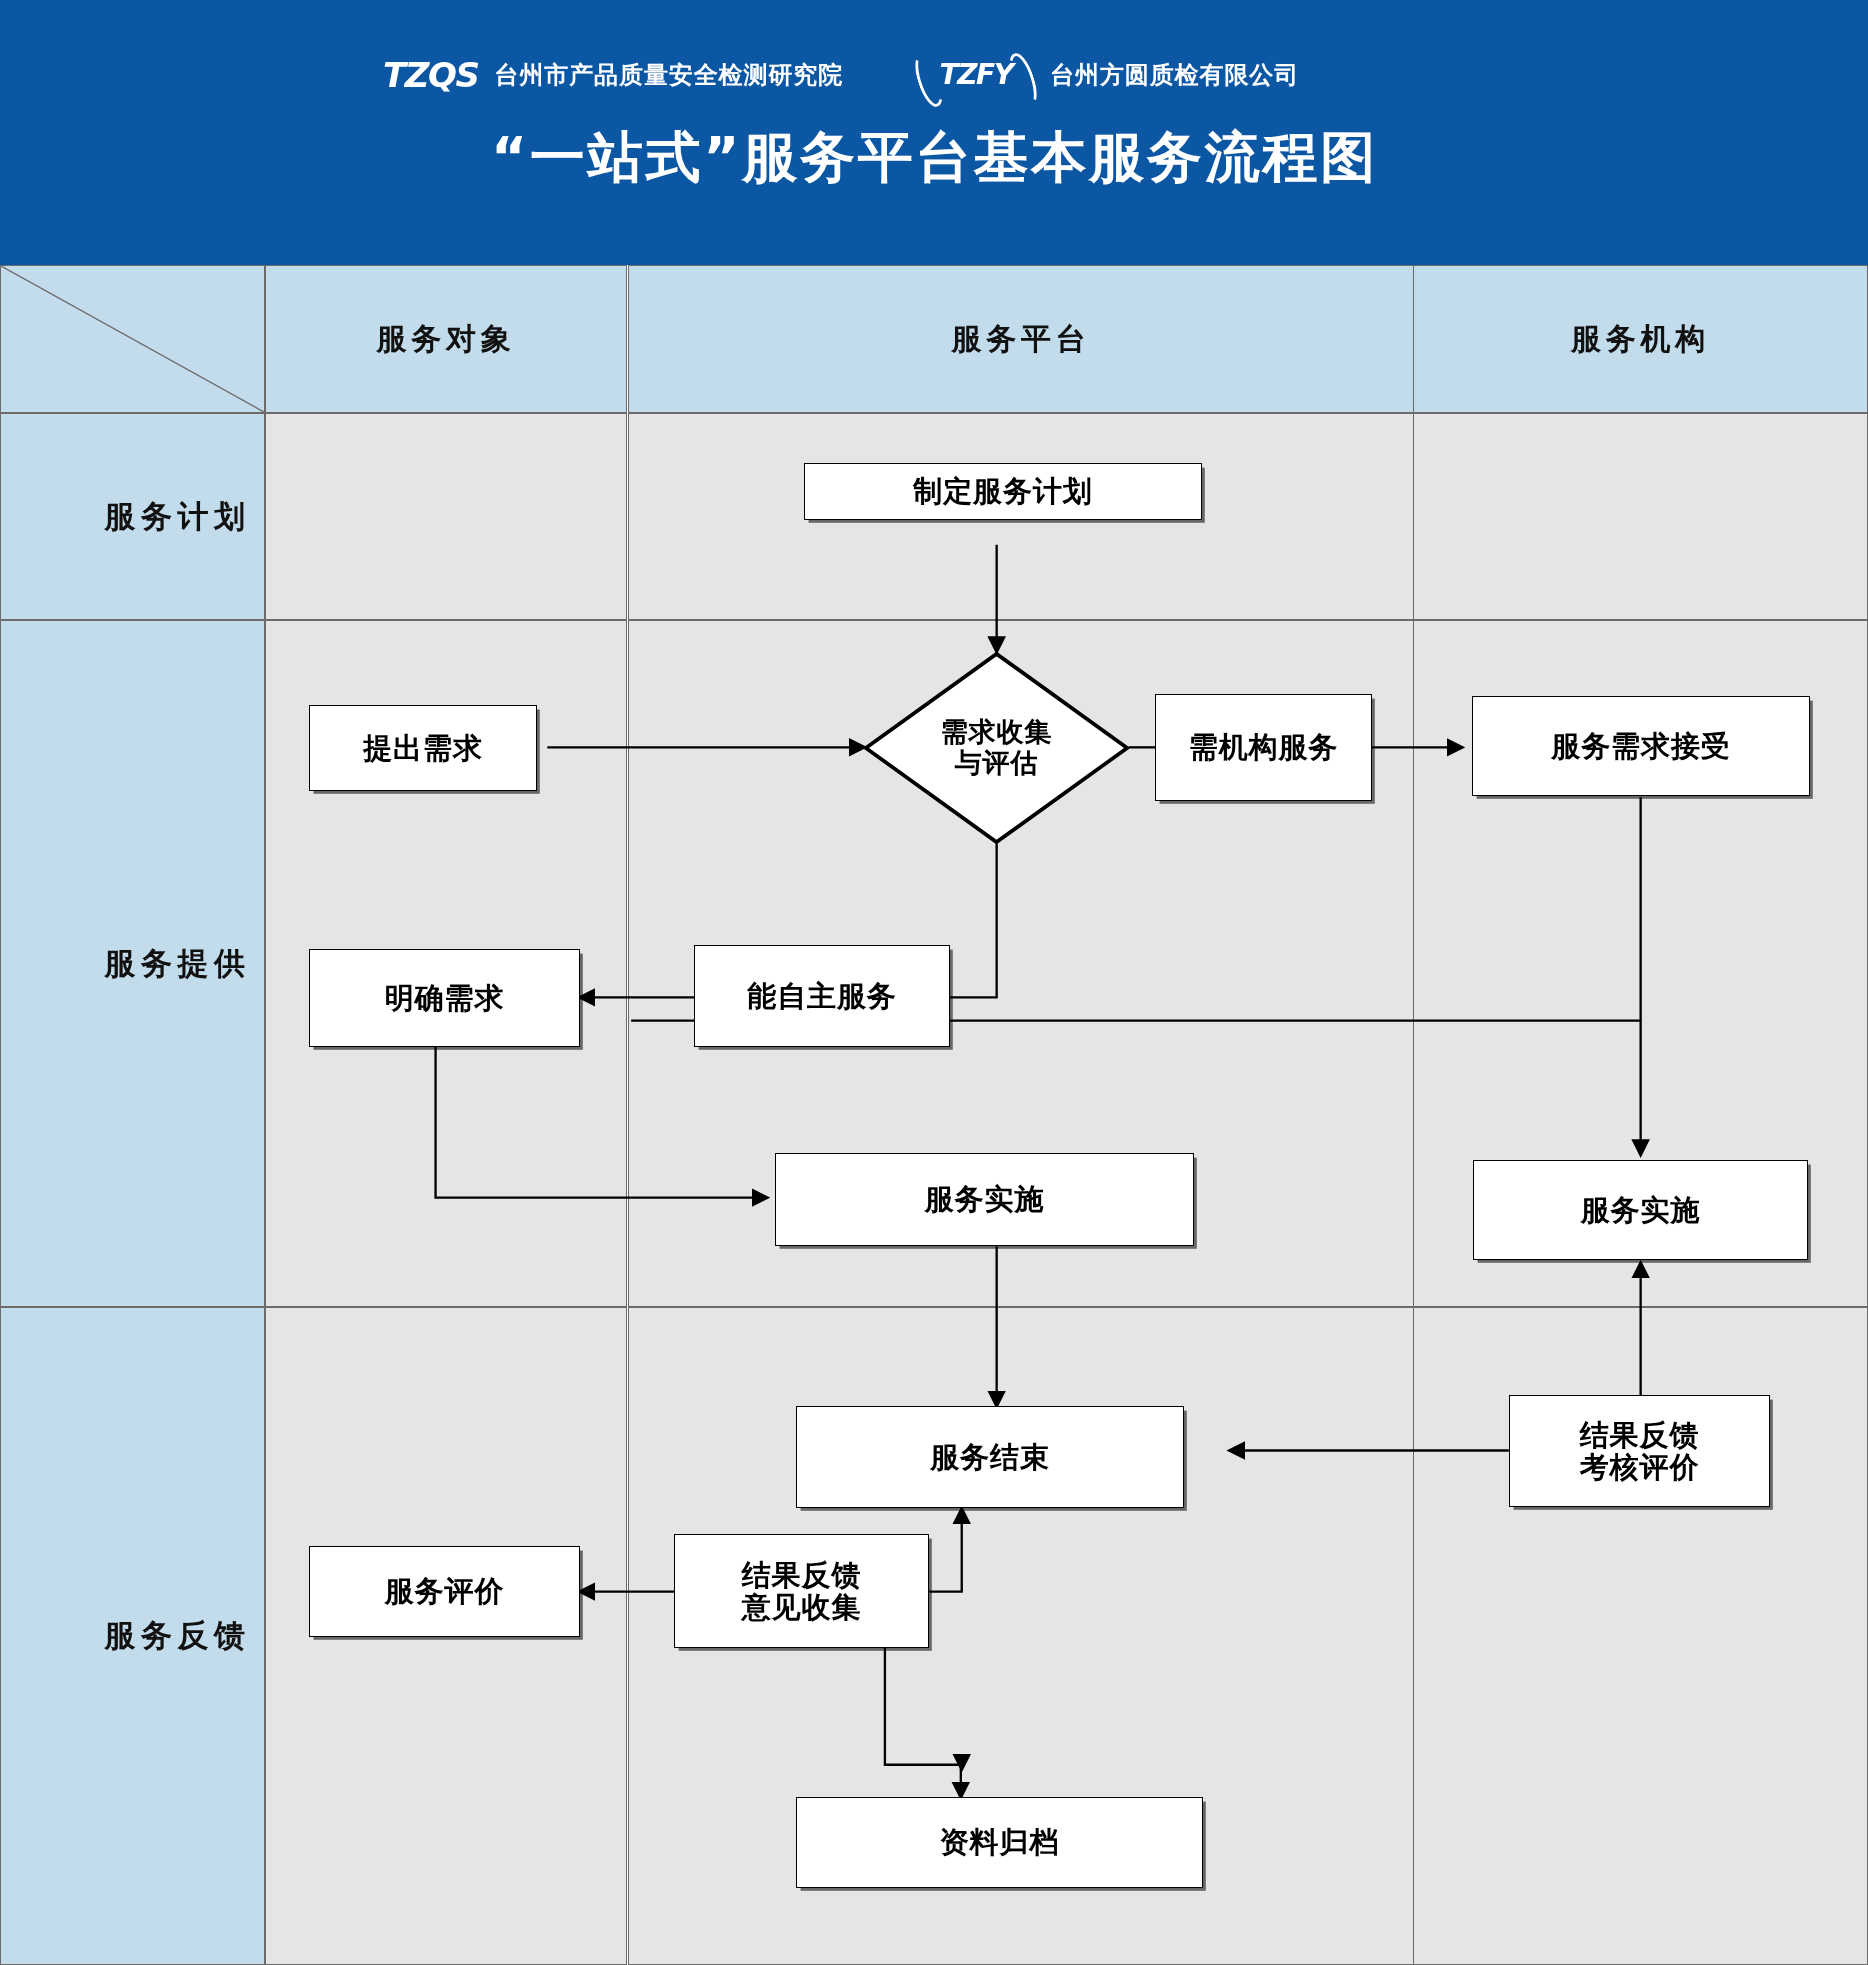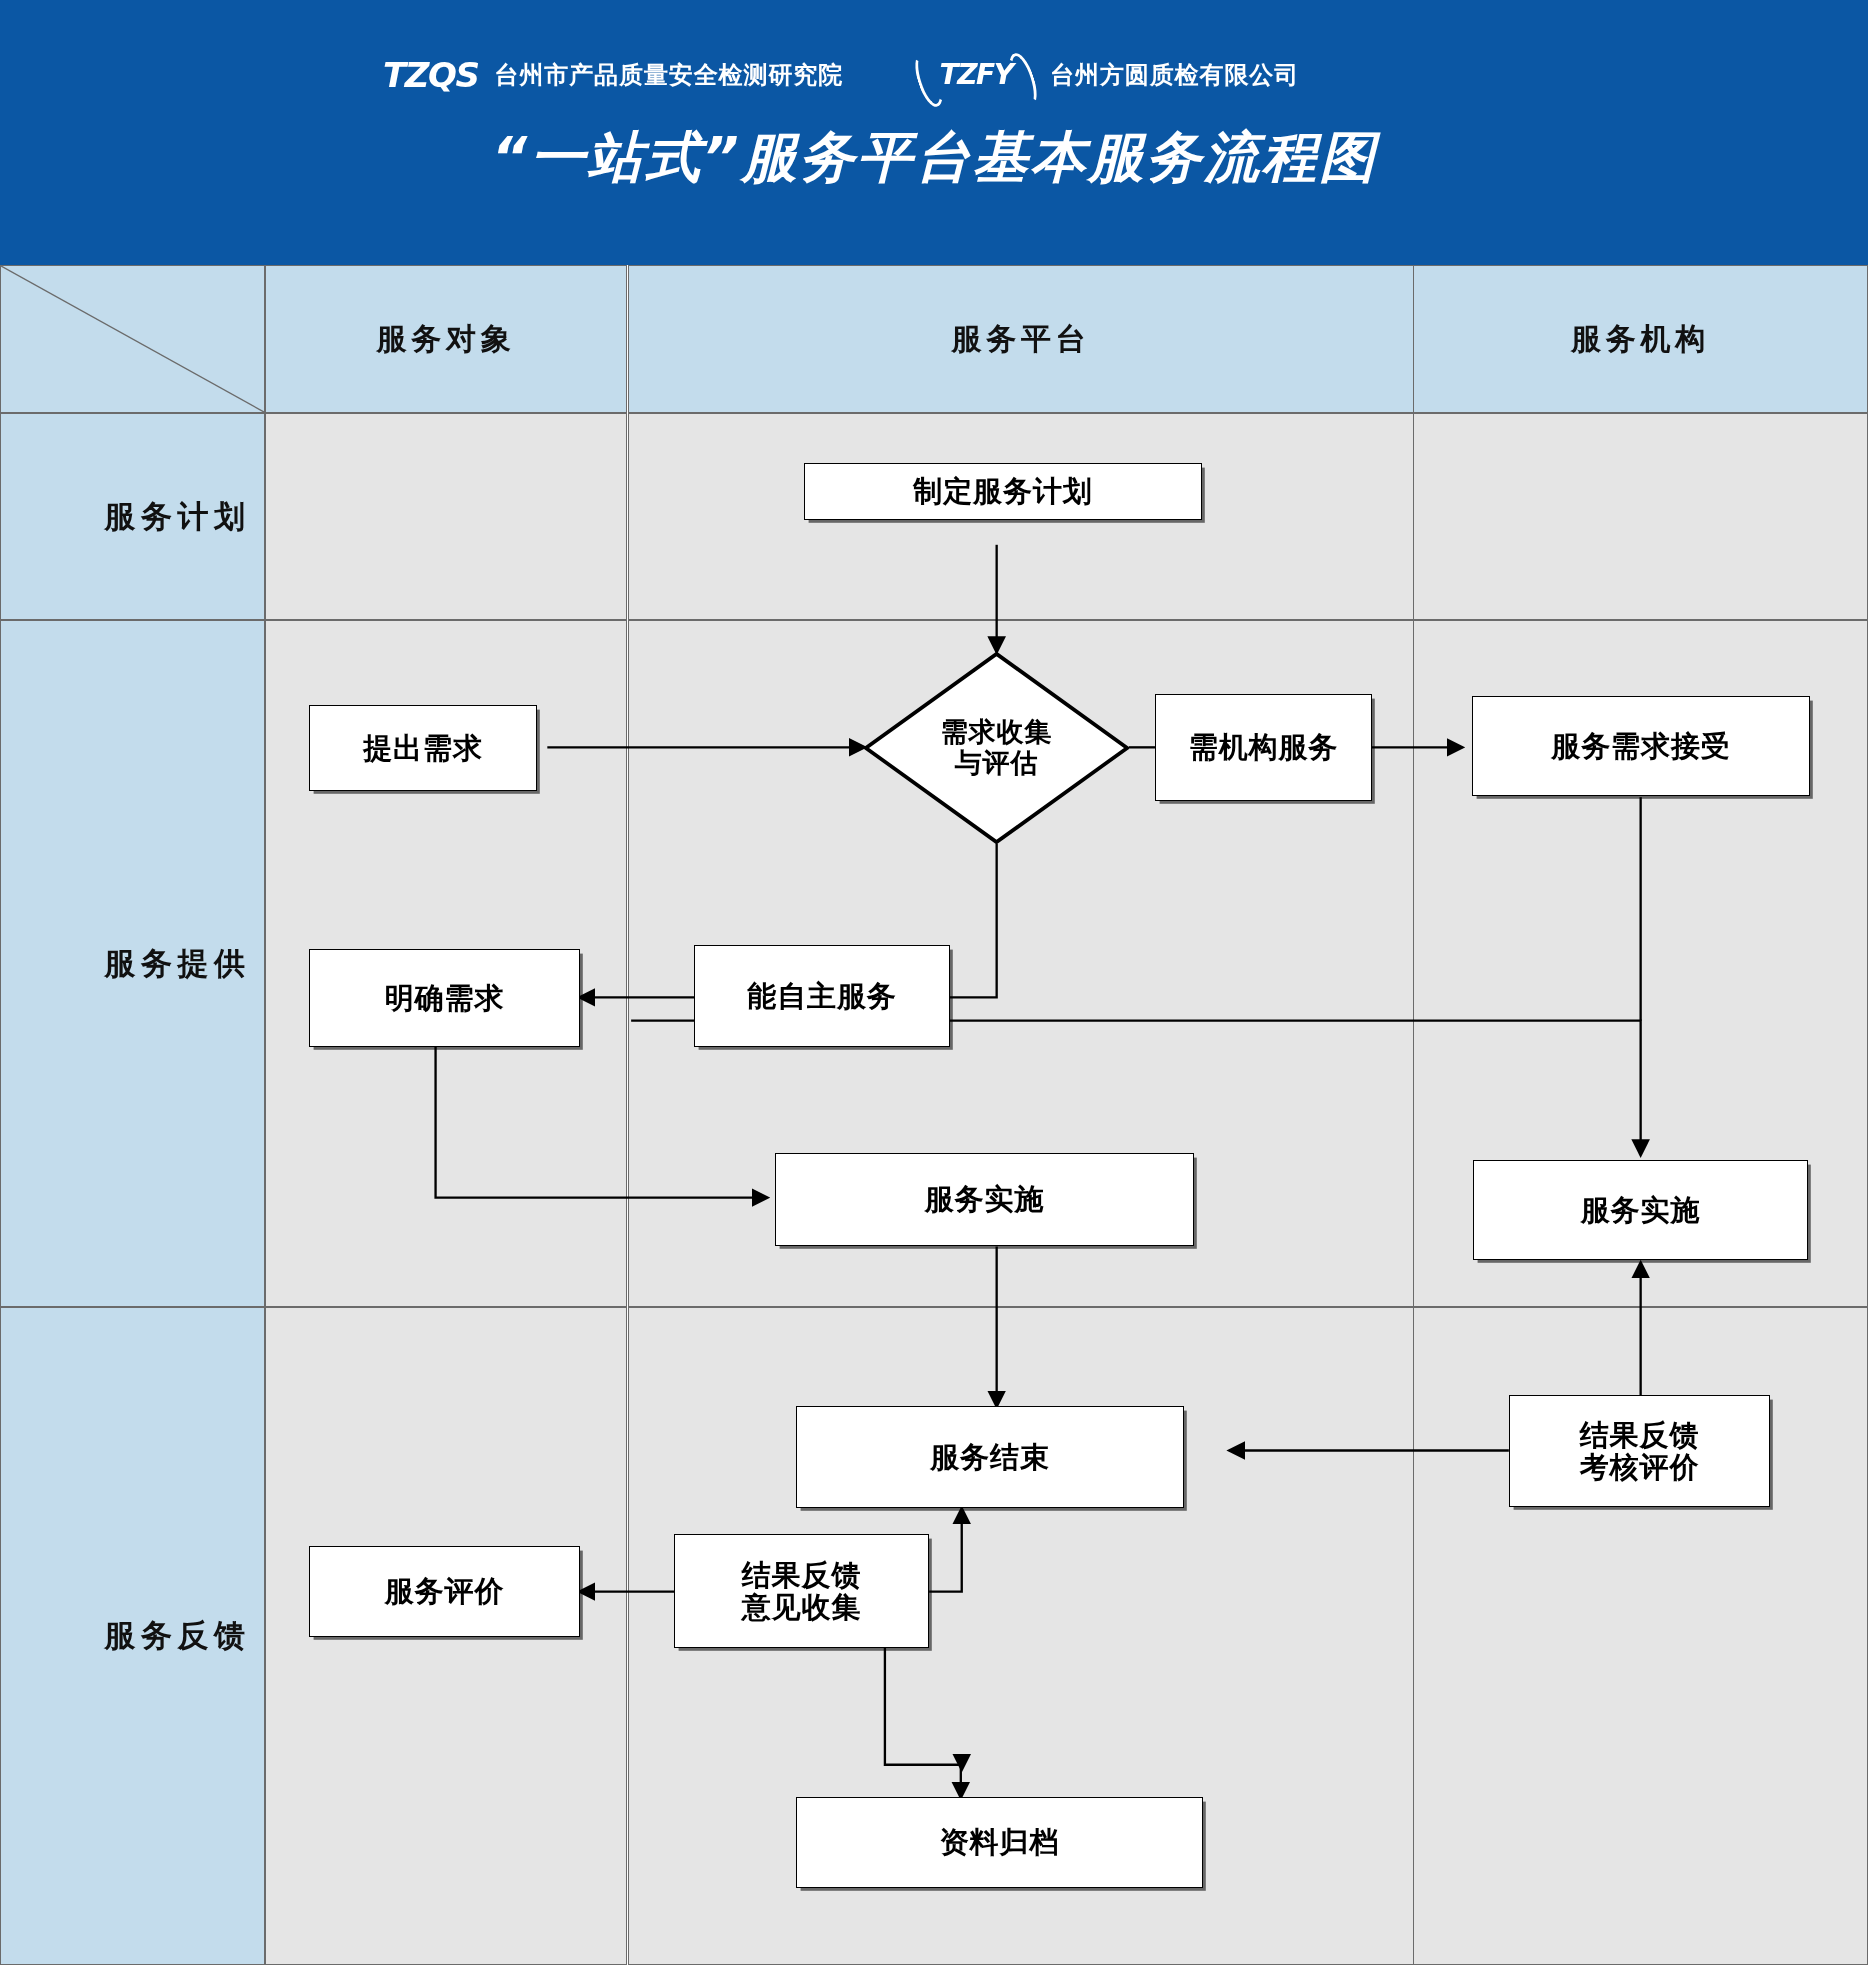--- a/index.html
+++ b/index.html
@@ -15,21 +15,21 @@
              color:#fff;font-weight:bold;font-style:italic;letter-spacing:-1.4px;}
   .logo-mark.tzqs{font-size:34px;}
   .logo-mark.tzfy{font-size:28px;}
   .tzfy-wrap{position:relative;padding:0 21.4px;}
   .tzfy-wrap:before,.tzfy-wrap:after{content:"";position:absolute;top:-5.6px;width:16px;height:50px;
       border:3.3px solid #fff;border-radius:50%;}
   .tzfy-wrap:before{left:0;border-right-color:transparent;border-top-color:transparent;transform:rotate(-18deg);}
   .tzfy-wrap:after{right:0;border-left-color:transparent;border-bottom-color:transparent;transform:rotate(-18deg);}
   .logo-name{color:#fff;font-size:24px;font-weight:bold;letter-spacing:0.9px;white-space:nowrap;}
   #banner-title{position:absolute;left:0;top:130px;width:1869px;text-align:center;
-                color:#fff;font-size:55px;font-weight:bold;letter-spacing:2.8px;line-height:1;font-style:italic;}
+                color:#fff;font-size:55px;font-weight:bold;letter-spacing:2.8px;line-height:1;}
 
   
   #grid{position:absolute;left:0;top:265px;width:1869px;height:1700px;}
   .cell{position:absolute;box-sizing:border-box;border:0.9px solid #6b6b6b;}
   .hdr{background:#c3dcec;}
   .rowlbl{background:#c3dcec;}
   .body-cell{background:#e5e5e5;}
   .hdr-txt,.rowlbl-txt{position:absolute;left:0;top:0;width:100%;height:100%;
       display:flex;align-items:center;justify-content:center;
       font-size:30px;font-weight:bold;color:#111;letter-spacing:4.7px;}

